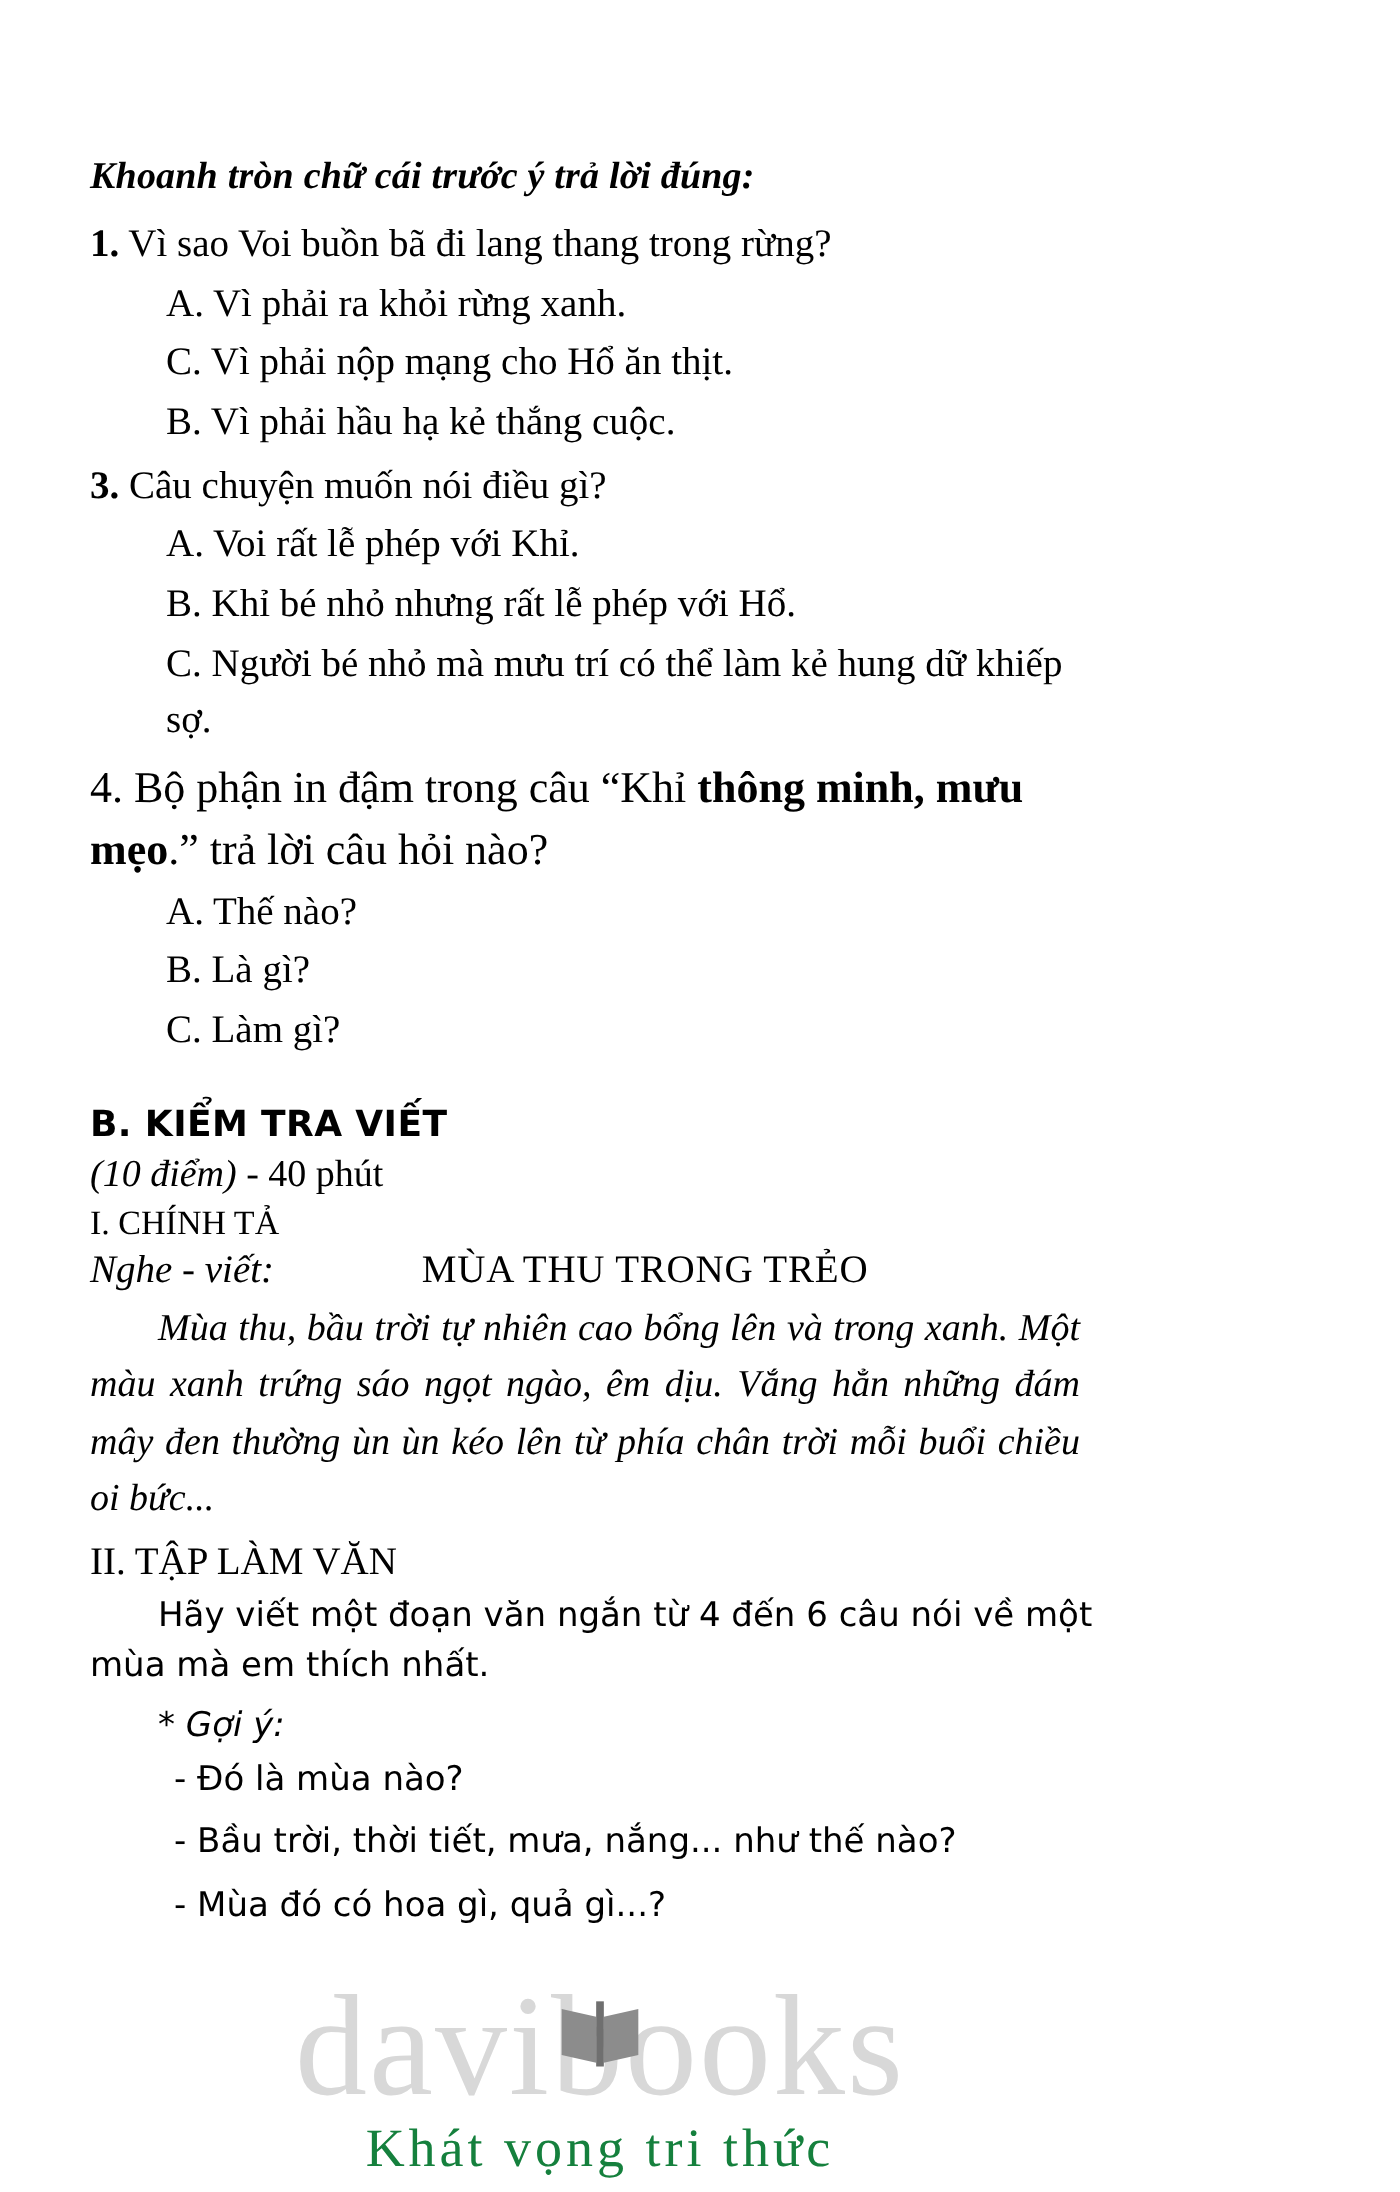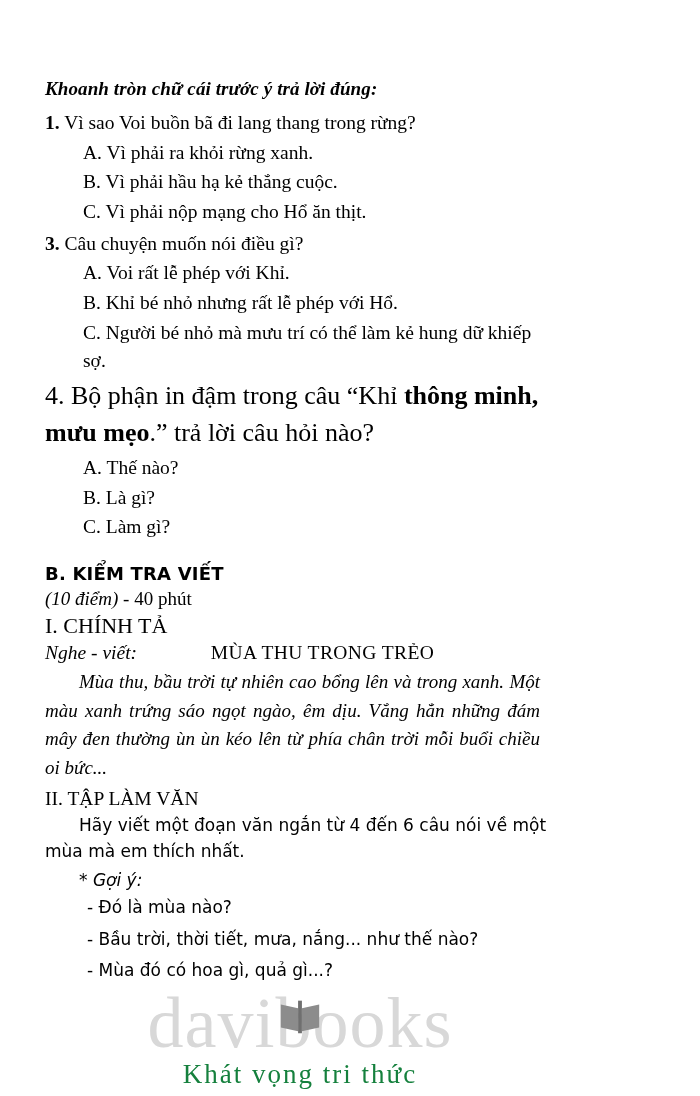--- a/index.html
+++ b/index.html
@@ -40,21 +40,21 @@
   .choice {
     font-size: 19.5px;
     margin: 0 0 2px 0;
     padding-left: 38px;
     line-height: 1.42;
   }
   .q-block {
     margin-bottom: 4px;
   }
   .q4 {
-    font-size: 26px;
+    font-size: 22px;
     line-height: 1.42;
     margin: 0 0 2px 0;
   }
   .q4 b {
     font-weight: bold;
   }
   .section-head {
     font-family: "DejaVu Sans", sans-serif;
     font-weight: bold;
     font-size: 18px;
@@ -63,21 +63,21 @@
   }
   .sub-italic {
     font-style: italic;
     font-size: 19px;
     margin: 0 0 3px 0;
   }
   .sub-italic .norm {
     font-style: normal;
   }
   .part {
-    font-size: 22px;
+    font-size: 17px;
     margin: 0 0 3px 0;
   }
   .nghe-line {
     font-size: 19.5px;
     margin: 0 0 4px 0;
     display: flex;
     align-items: baseline;
   }
   .nghe-line .label {
     font-style: italic;
@@ -160,22 +160,22 @@
 </head>
 <body>
 
 <div class="page">
 
   <p class="instruction">Khoanh tròn chữ cái trước ý trả lời đúng:</p>
 
   <div class="q-block">
     <p class="q"><span class="num">1.</span> <span>Vì sao Voi buồn bã đi lang thang trong rừng?</span></p>
     <p class="choice">A. Vì phải ra khỏi rừng xanh.</p>
+    <p class="choice">C. Vì phải nộp mạng cho Hổ ăn thịt.</p>
     <p class="choice">B. Vì phải hầu hạ kẻ thắng cuộc.</p>
-    <p class="choice">C. Vì phải nộp mạng cho Hổ ăn thịt.</p>
   </div>
 
 
   <div class="q-block">
     <p class="q"><span class="num">3.</span> <span>Câu chuyện muốn nói điều gì?</span></p>
     <p class="choice">A. Voi rất lễ phép với Khỉ.</p>
     <p class="choice">B. Khỉ bé nhỏ nhưng rất lễ phép với Hổ.</p>
     <p class="choice">C. Người bé nhỏ mà mưu trí có thể làm kẻ hung dữ khiếp sợ.</p>
   </div>
 

